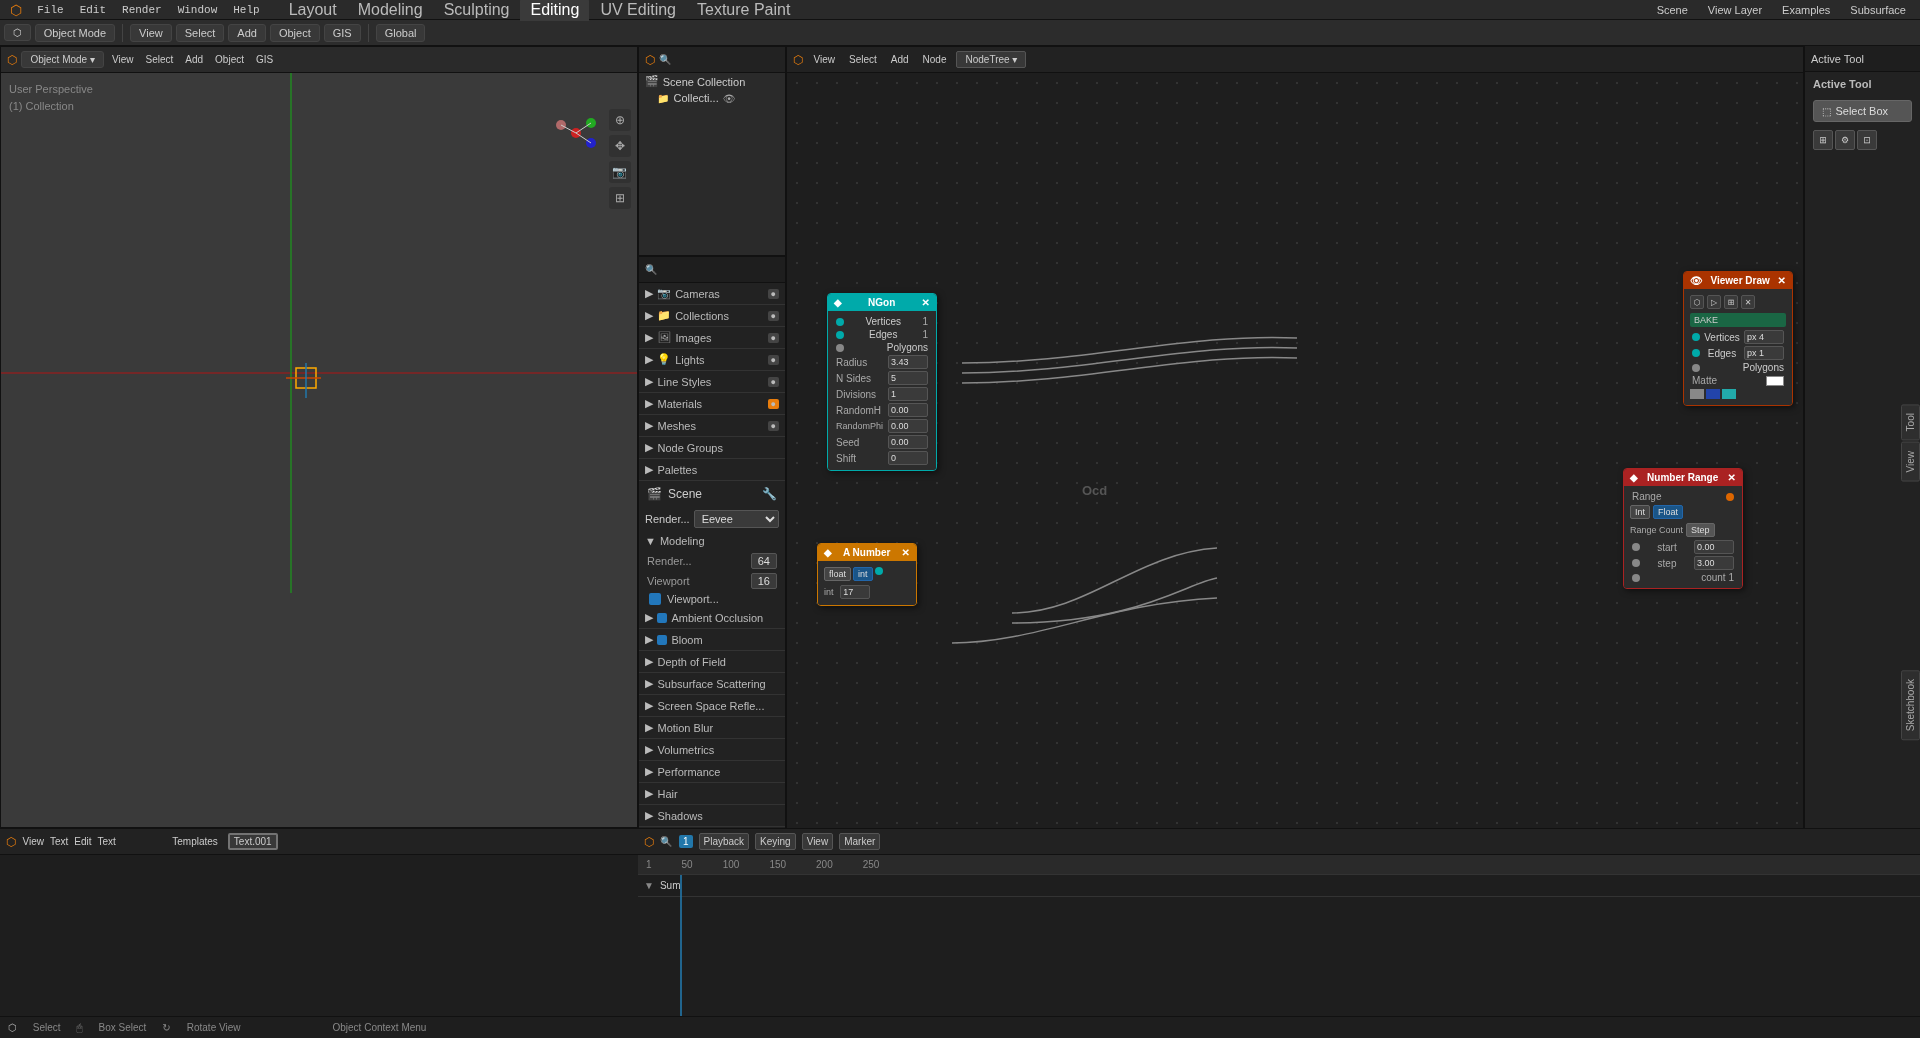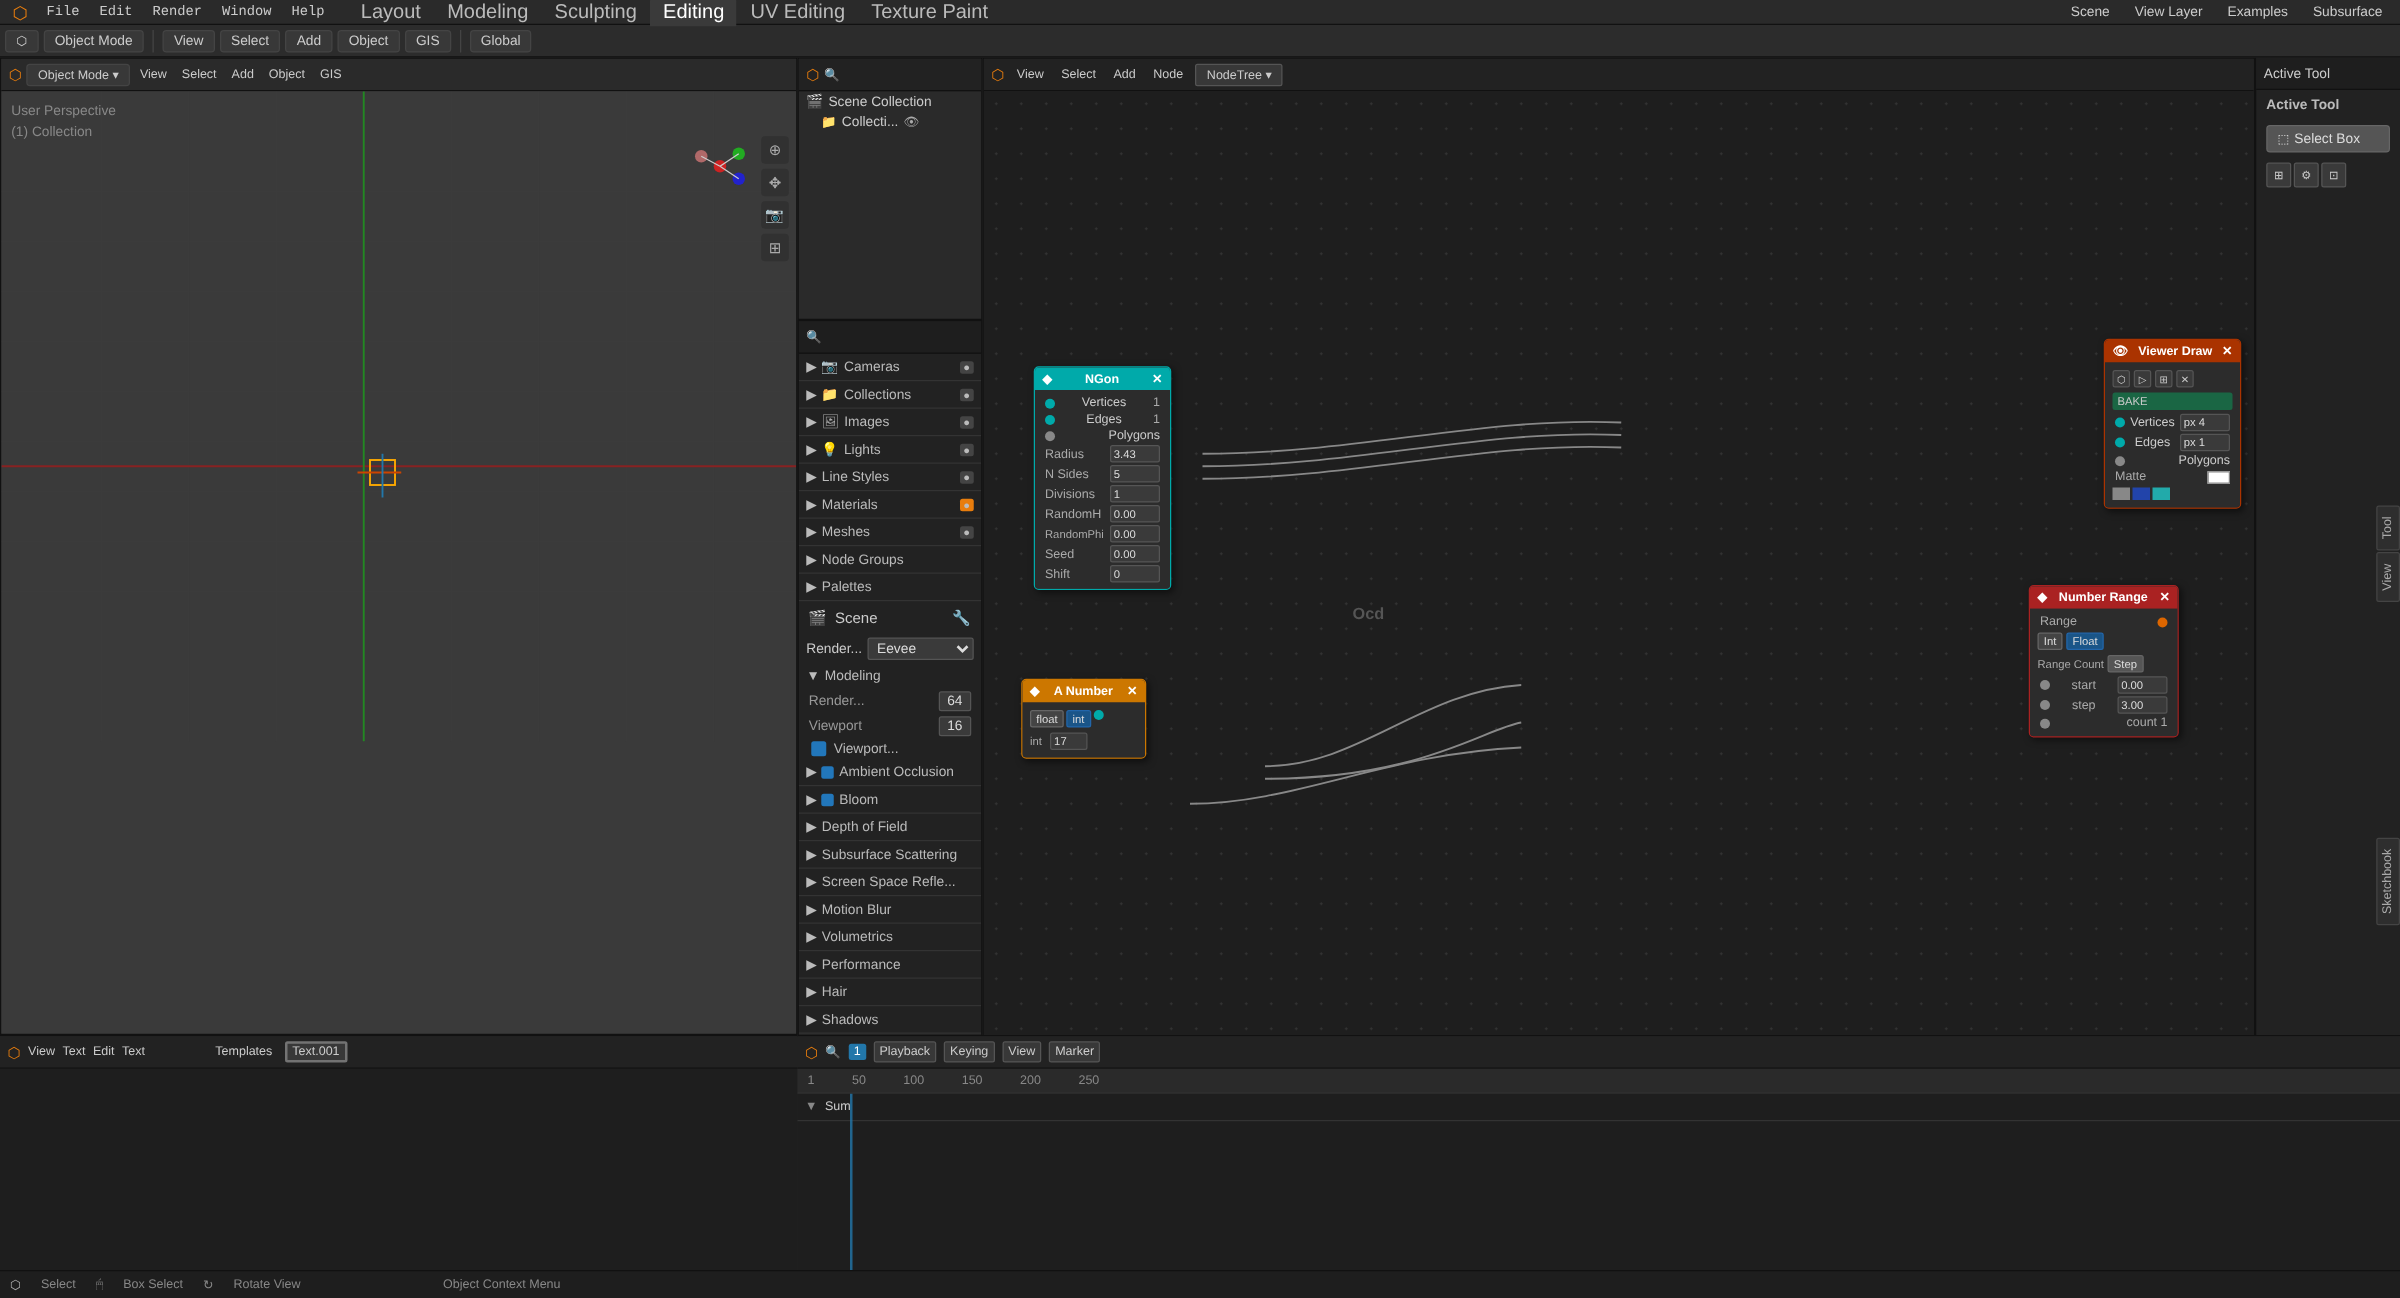--- a/index.html
+++ b/index.html
@@ -1149,14 +1149,14 @@
 
 </div>
 
 <div style="position:fixed;bottom:0;left:0;right:0;height:22px;background:#1e1e1e;border-top:1px solid #111;display:flex;align-items:center;padding:0 8px;gap:16px;font-size:10px;color:#888;z-index:200;">
   <span style="color:#aaa;">⬡</span>
   <span>Select</span>
   <span>🖱</span>
   <span>Box Select</span>
   <span>↻</span>
   <span>Rotate View</span>
-  <span style="margin-left:98px;">Object Context Menu</span>
+  <span style="margin-left:76px;">Object Context Menu</span>
 </div>
 
 </body></html>

